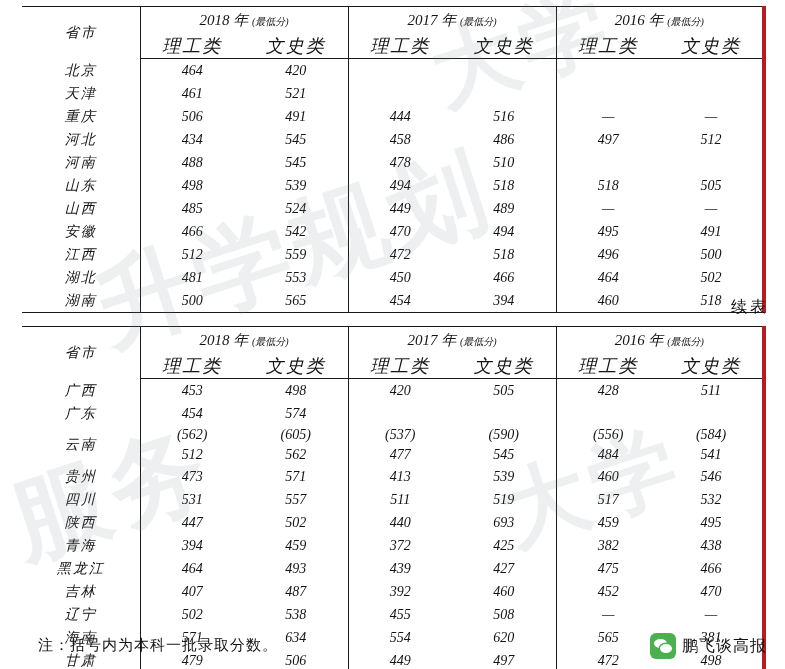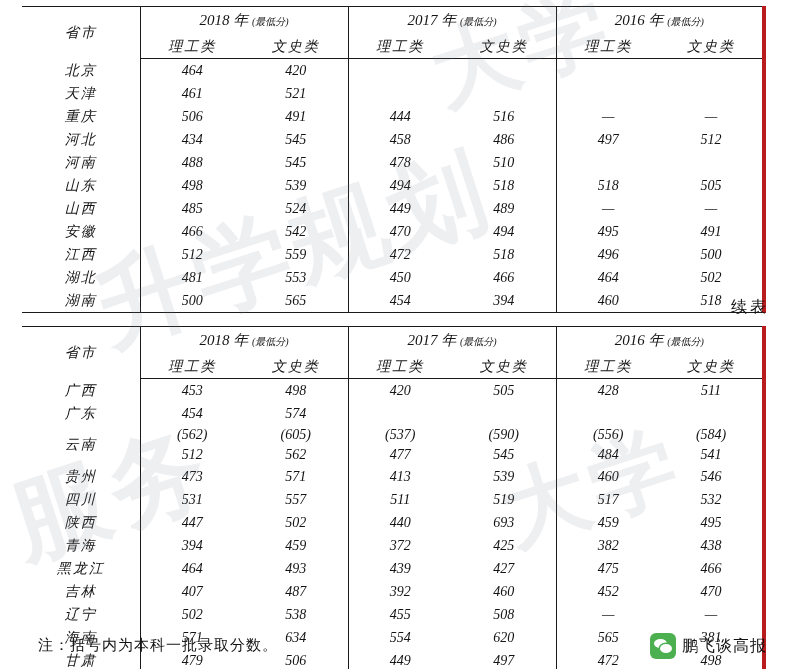--- a/index.html
+++ b/index.html
@@ -86,21 +86,21 @@
     letter-spacing: 2px;
   }
   .yearcell {
     font-size: 15px;
   }
   .yearcell .small {
     font-size: 10px;
     vertical-align: baseline;
   }
   .subhdr td {
-    font-size: 14px;
+    font-size: 18px;
     letter-spacing: 2px;
   }
   .two-line td {
     height: 20px;
     line-height: 20px;
   }
   .two-line-b td {
     height: 20px;
     line-height: 20px;
   }

